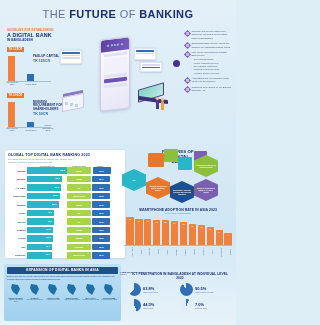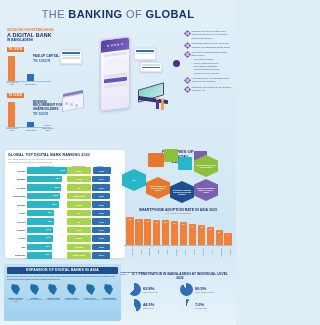--- a/index.html
+++ b/index.html
@@ -159,21 +159,21 @@
   .note-box { position:absolute; left:-2px; top:0; width:24px; font-size:1.6px; color:#44607d;
     line-height:1.5; }
   .note-box b { color:#1d2f6f; }
 </style>
 </head>
 <body>
 
 <div class="page">
 
   <div class="title">
-    <span>THE </span><b>BANKING</b><span> OF </span><b>GLOBAL</b>
+    <span>THE </span><b>FUTURE</b><span> OF </span><b>BANKING</b>
   </div>
 
   <div class="guideline">
     <div class="gl-1">GUIDELINE FOR ESTABLISHING</div>
     <div class="gl-2">A DIGITAL BANK</div>
     <div class="gl-3">IN BANGLADESH</div>
   </div>
 
   <div class="capblock b1">
     <span class="cap-tag">TK 125CR</span>

